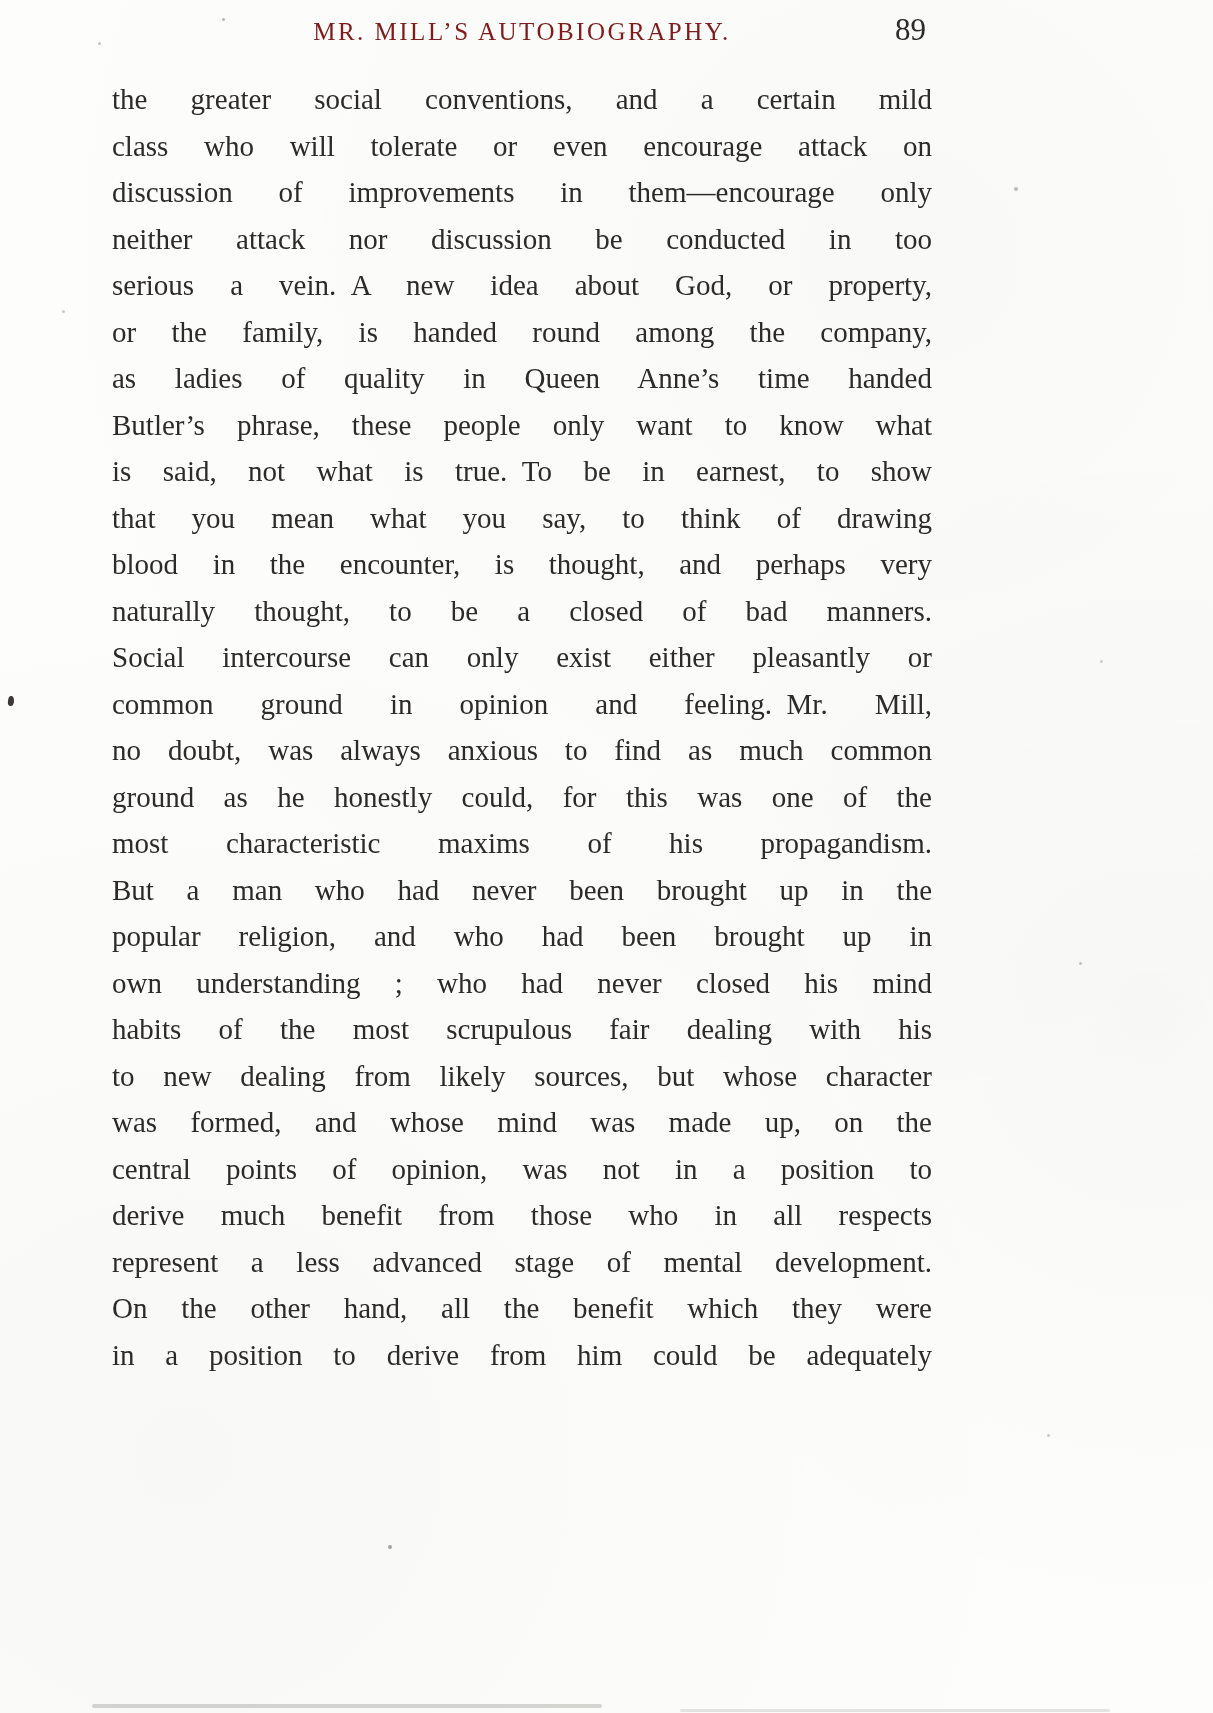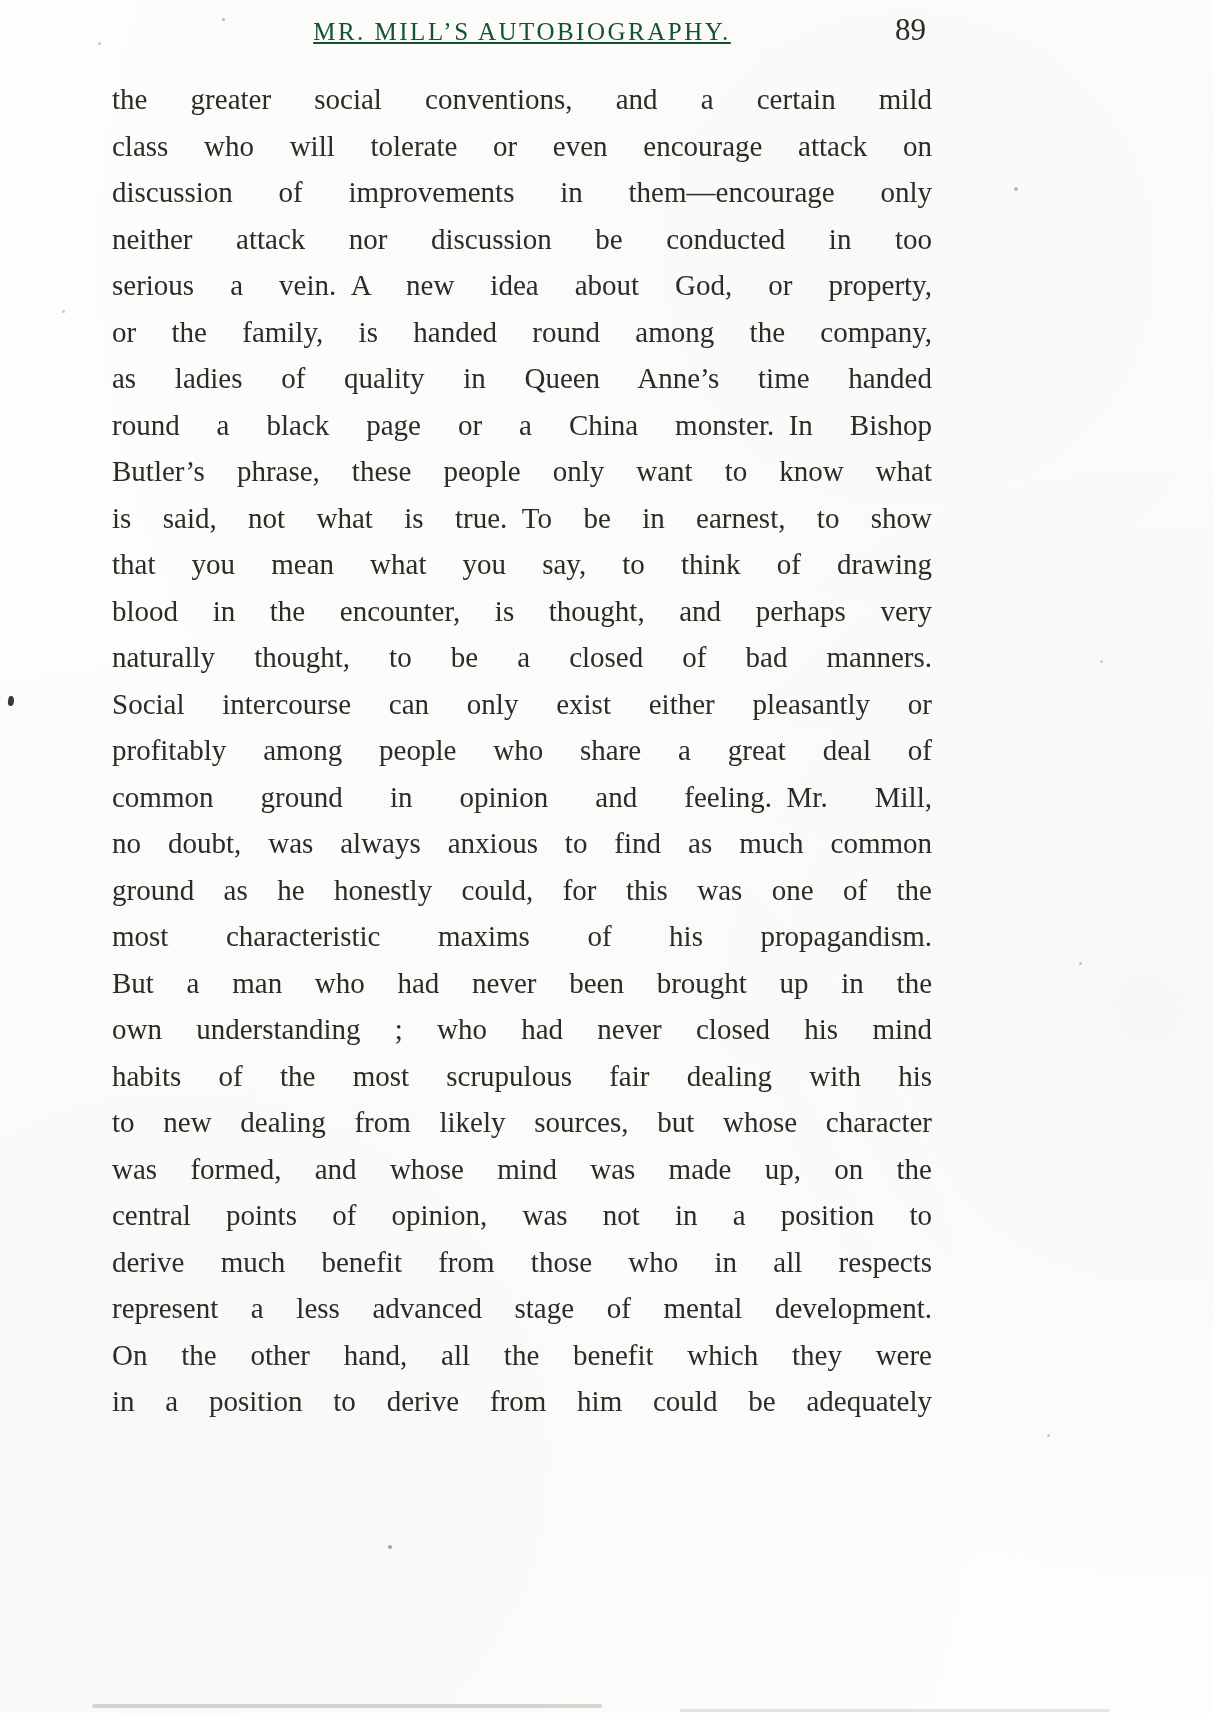--- a/index.html
+++ b/index.html
@@ -35,23 +35,22 @@
     height: 42px;
   }
   .head-title {
     position: absolute;
     left: 0;
     right: 0;
     top: 4px;
     text-align: center;
     font-size: 25px;
     letter-spacing: 2.5px;
-    color: #14532d;
+    color: #7f1d1d;
     white-space: nowrap;
-    text-decoration: underline;
   }
   .page-number {
     position: absolute;
     right: 6px;
     top: -2px;
     font-size: 31px;
     color: #2d2b28;
     text-align: center;
   }
   .text-block {
@@ -116,33 +115,32 @@
   </div>
 
   <div class="text-block">
       <div class="line">the greater social conventions, and a certain mild</div>
       <div class="line">class who will tolerate or even encourage attack on</div>
       <div class="line">discussion of improvements in them—encourage only</div>
       <div class="line">neither attack nor discussion be conducted in too</div>
       <div class="line">serious a vein. A new idea about God, or property,</div>
       <div class="line">or the family, is handed round among the company,</div>
       <div class="line">as ladies of quality in Queen Anne’s time handed</div>
-      <div class="line">round a black page or a China monster. In Bishop</div>
       <div class="line">Butler’s phrase, these people only want to know what</div>
       <div class="line">is said, not what is true. To be in earnest, to show</div>
       <div class="line">that you mean what you say, to think of drawing</div>
       <div class="line">blood in the encounter, is thought, and perhaps very</div>
       <div class="line">naturally thought, to be a closed of bad manners.</div>
       <div class="line">Social intercourse can only exist either pleasantly or</div>
-      <div class="line">profitably among people who share a great deal of</div>
       <div class="line">common ground in opinion and feeling. Mr. Mill,</div>
       <div class="line">no doubt, was always anxious to find as much common</div>
       <div class="line">ground as he honestly could, for this was one of the</div>
       <div class="line">most characteristic maxims of his propagandism.</div>
       <div class="line">But a man who had never been brought up in the</div>
+      <div class="line">popular religion, and who had been brought up in</div>
       <div class="line">own understanding ; who had never closed his mind</div>
       <div class="line">habits of the most scrupulous fair dealing with his</div>
       <div class="line">to new dealing from likely sources, but whose character</div>
       <div class="line">was formed, and whose mind was made up, on the</div>
       <div class="line">central points of opinion, was not in a position to</div>
       <div class="line">derive much benefit from those who in all respects</div>
       <div class="line">represent a less advanced stage of mental development.</div>
       <div class="line">On the other hand, all the benefit which they were</div>
       <div class="line">in a position to derive from him could be adequately</div>
     </div>

